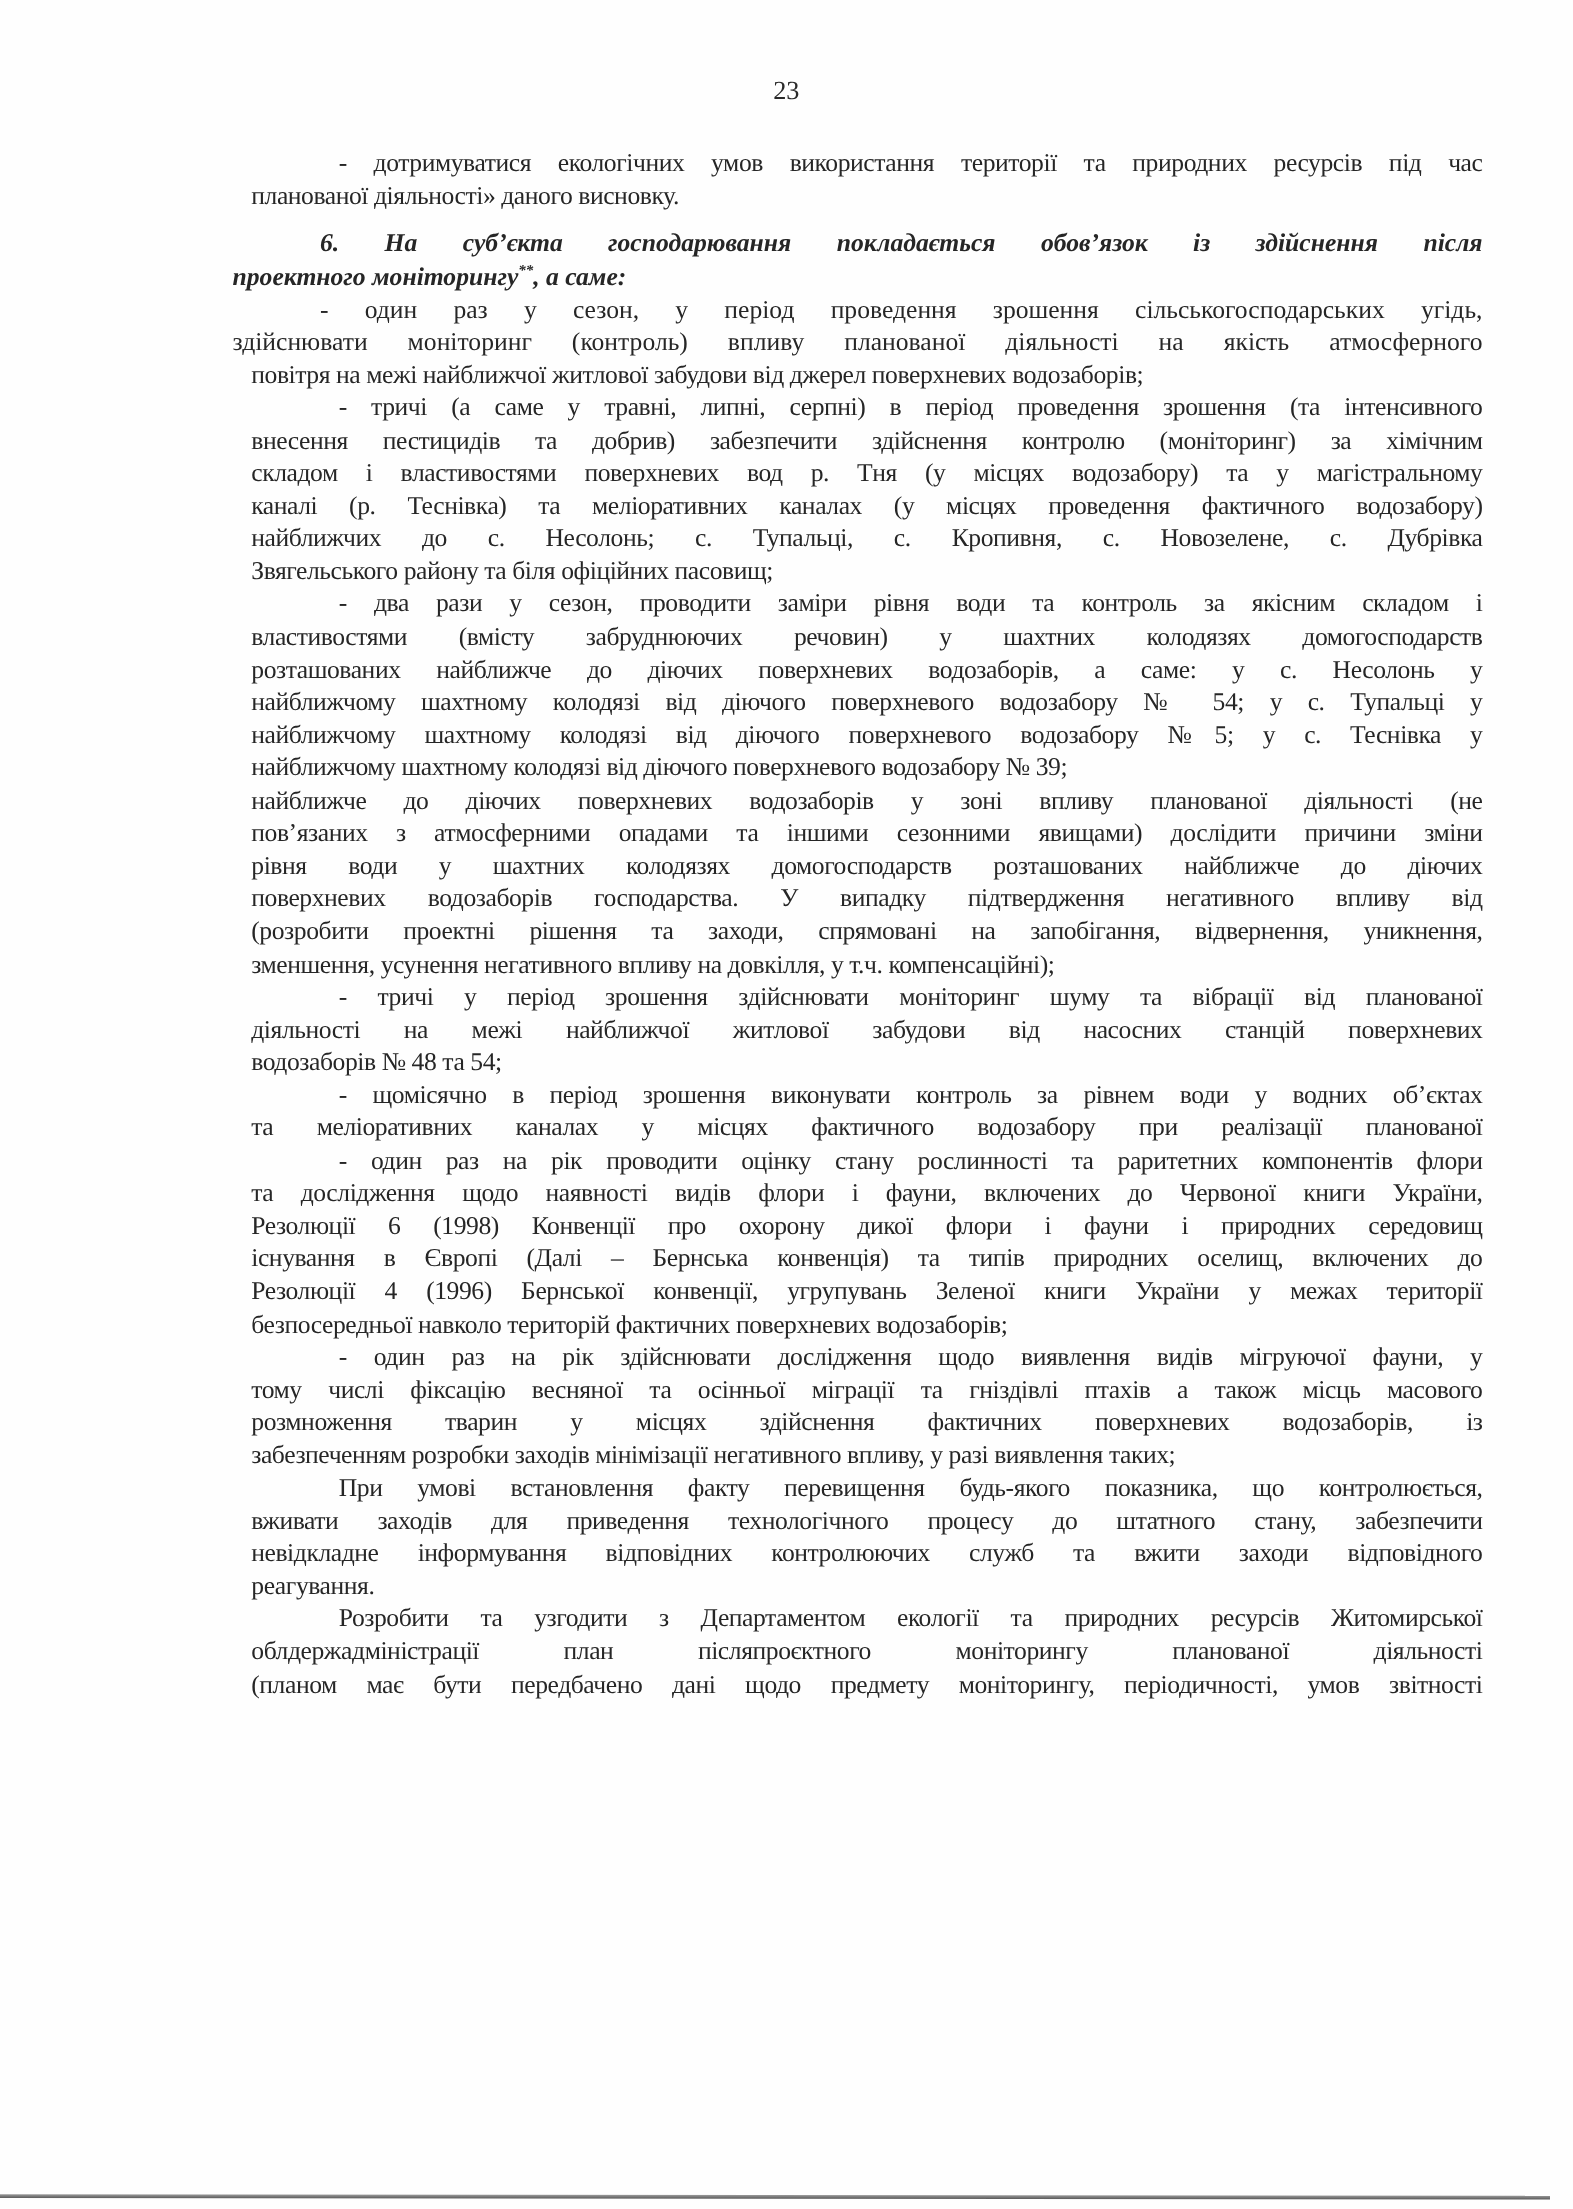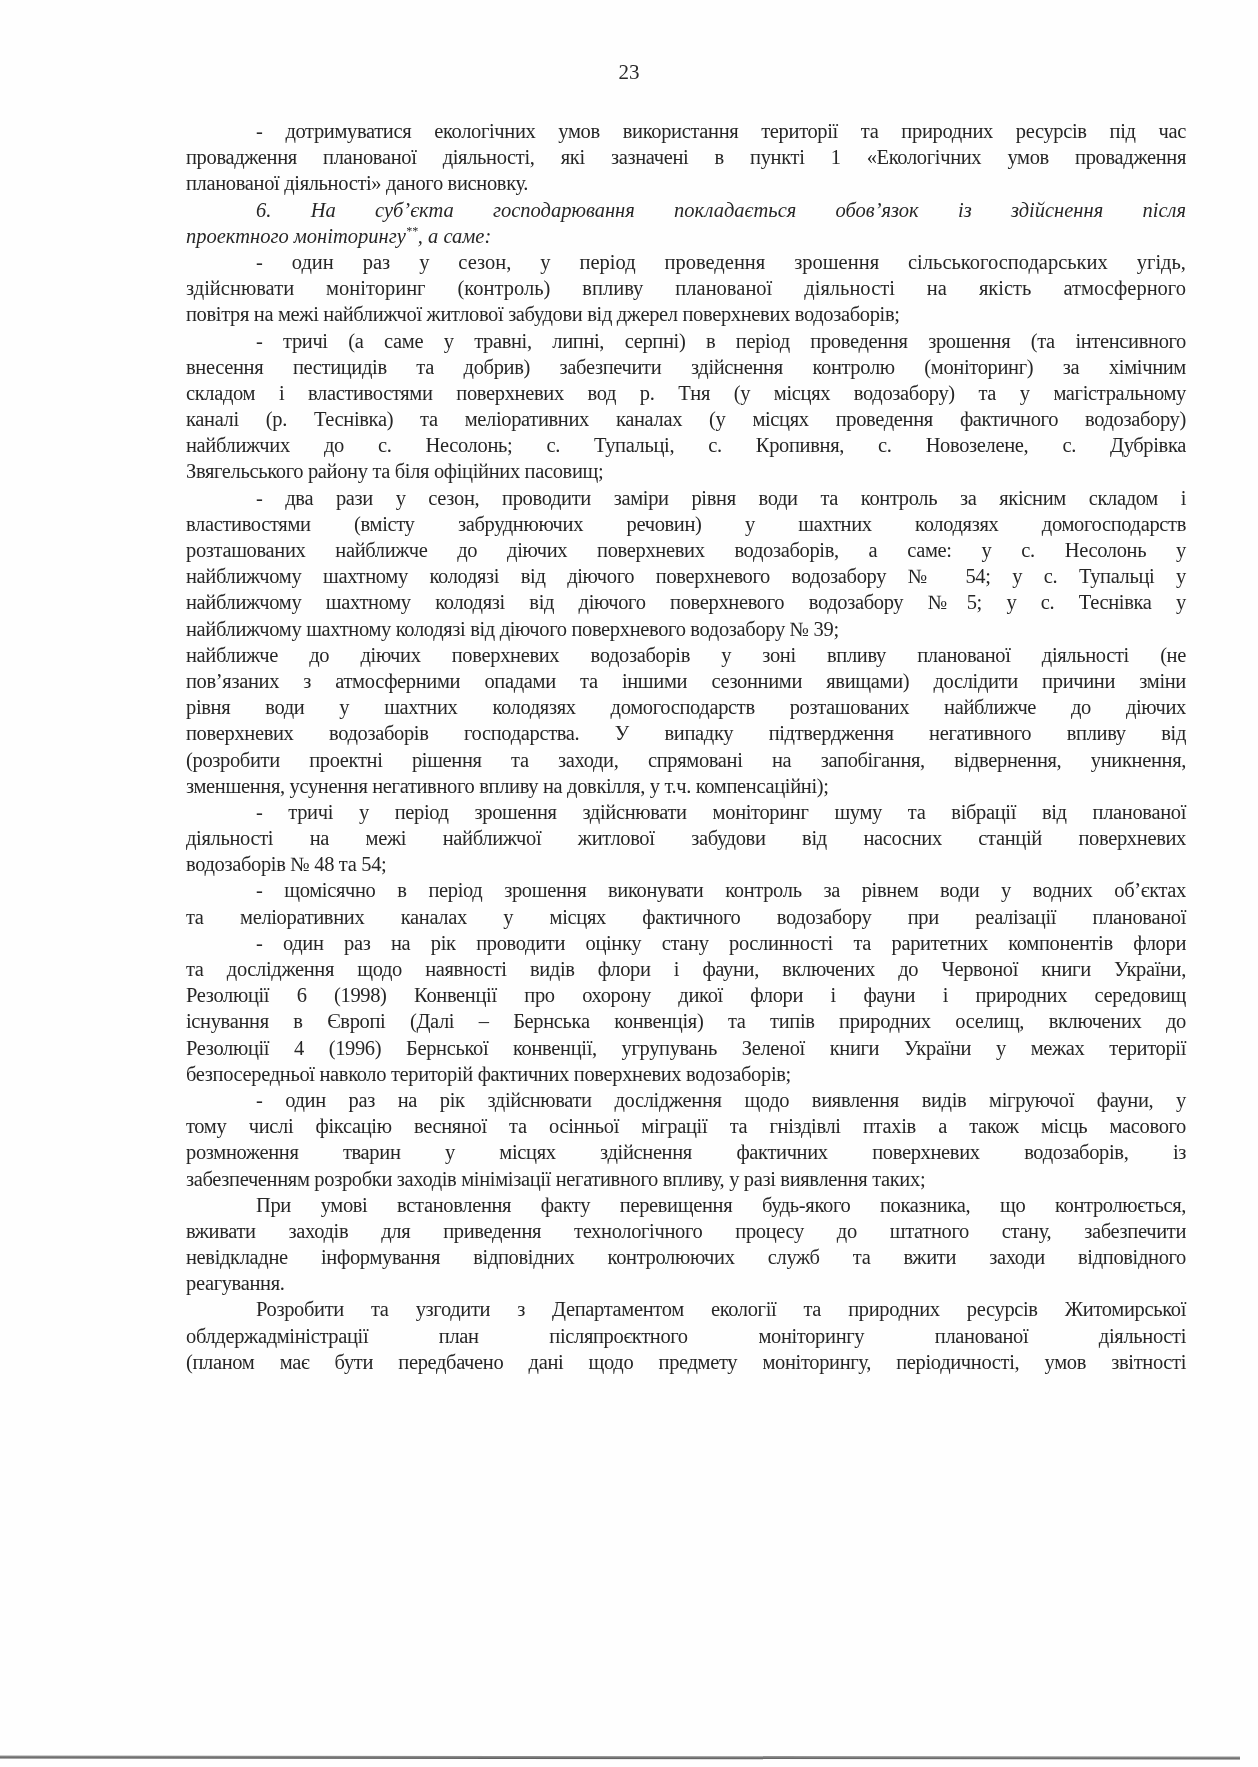--- a/index.html
+++ b/index.html
@@ -16,40 +16,39 @@
     position: absolute; left: 186px; top: 118px; width: 1000px;
     font-family: "Liberation Serif", serif; font-size: 20.5px; color: #262626;
   }
   .para { margin: 0; }
   .line {
     display: block; height: 26.2px; line-height: 26.2px; white-space: nowrap;
     text-align: justify; text-align-last: justify; overflow: visible;
   }
   .line.last { text-align-last: left; }
   .line.indent { padding-left: 70px; }
-  .condensed { letter-spacing: -0.35px; }
-  .bold-italic { font-weight: normal; font-style: italic; }
+  .condensed { letter-spacing: -0.35px; margin-left: 15px; }
+  .bold-italic { font-weight: bold; font-style: italic; margin-top: 12px; }
   sup { font-size: 12px; line-height: 0; vertical-align: super; }
   .scan-edge {
     position: absolute; left: 0; top: 1756px; width: 1240px; height: 3px;
     background: linear-gradient(#9a9a9a, #5a5a5a);
     transform: rotate(0.05deg);
   }
 </style>
 </head>
 <body>
 
 <div class="page">
   <div class="page-number">23</div>
 
   <div class="body">
 
     <div class="para">
       <span class="line indent condensed">- дотримуватися екологічних умов використання території та природних ресурсів під час</span>
-      <span class="line condensed">провадження планованої діяльності, які зазначені в пункті 1 «Екологічних умов провадження</span>
       <span class="line last condensed">планованої діяльності» даного висновку.</span>
     </div>
 
     <div class="para bold-italic">
       <span class="line indent">6. На суб’єкта господарювання покладається обов’язок із здійснення після</span>
       <span class="line last"><span>проектного моніторингу</span><sup>**</sup><span>, а саме:</span></span>
     </div>
 
     <div class="para">
       <span class="line indent">- один раз у сезон, у період проведення зрошення сільськогосподарських угідь,</span>

